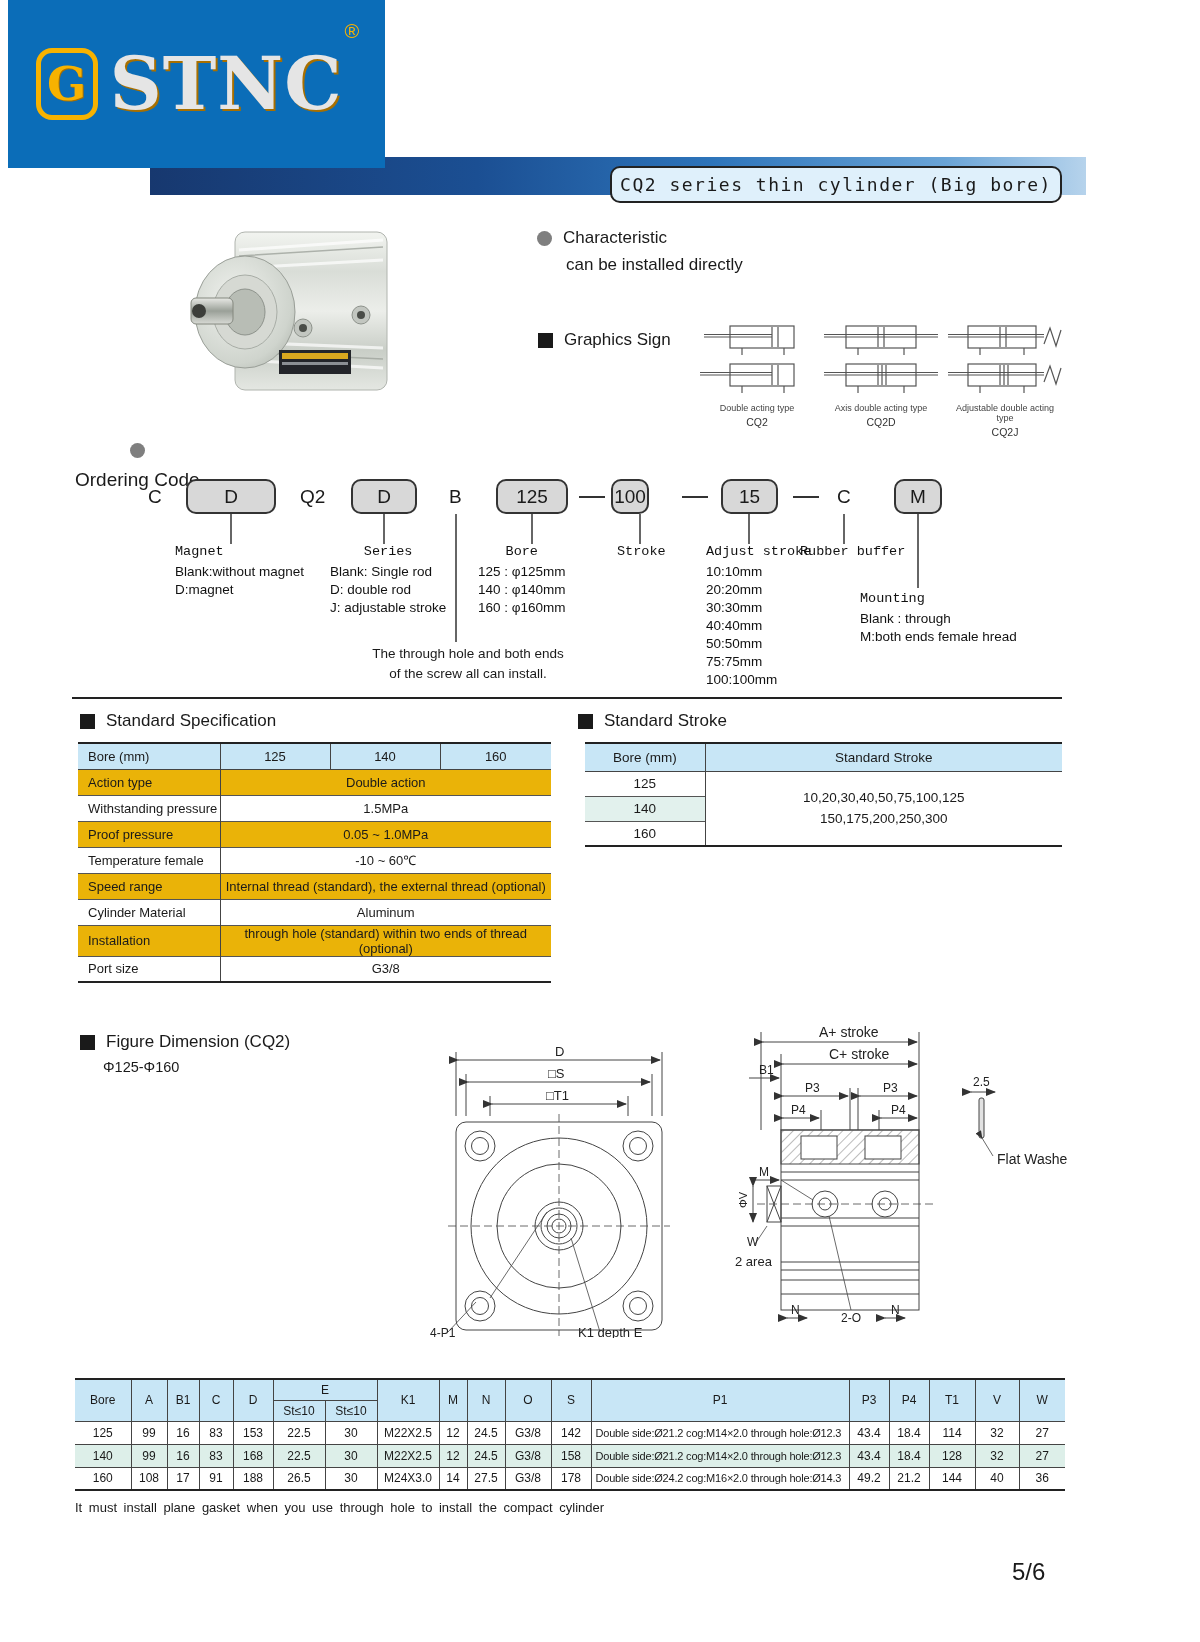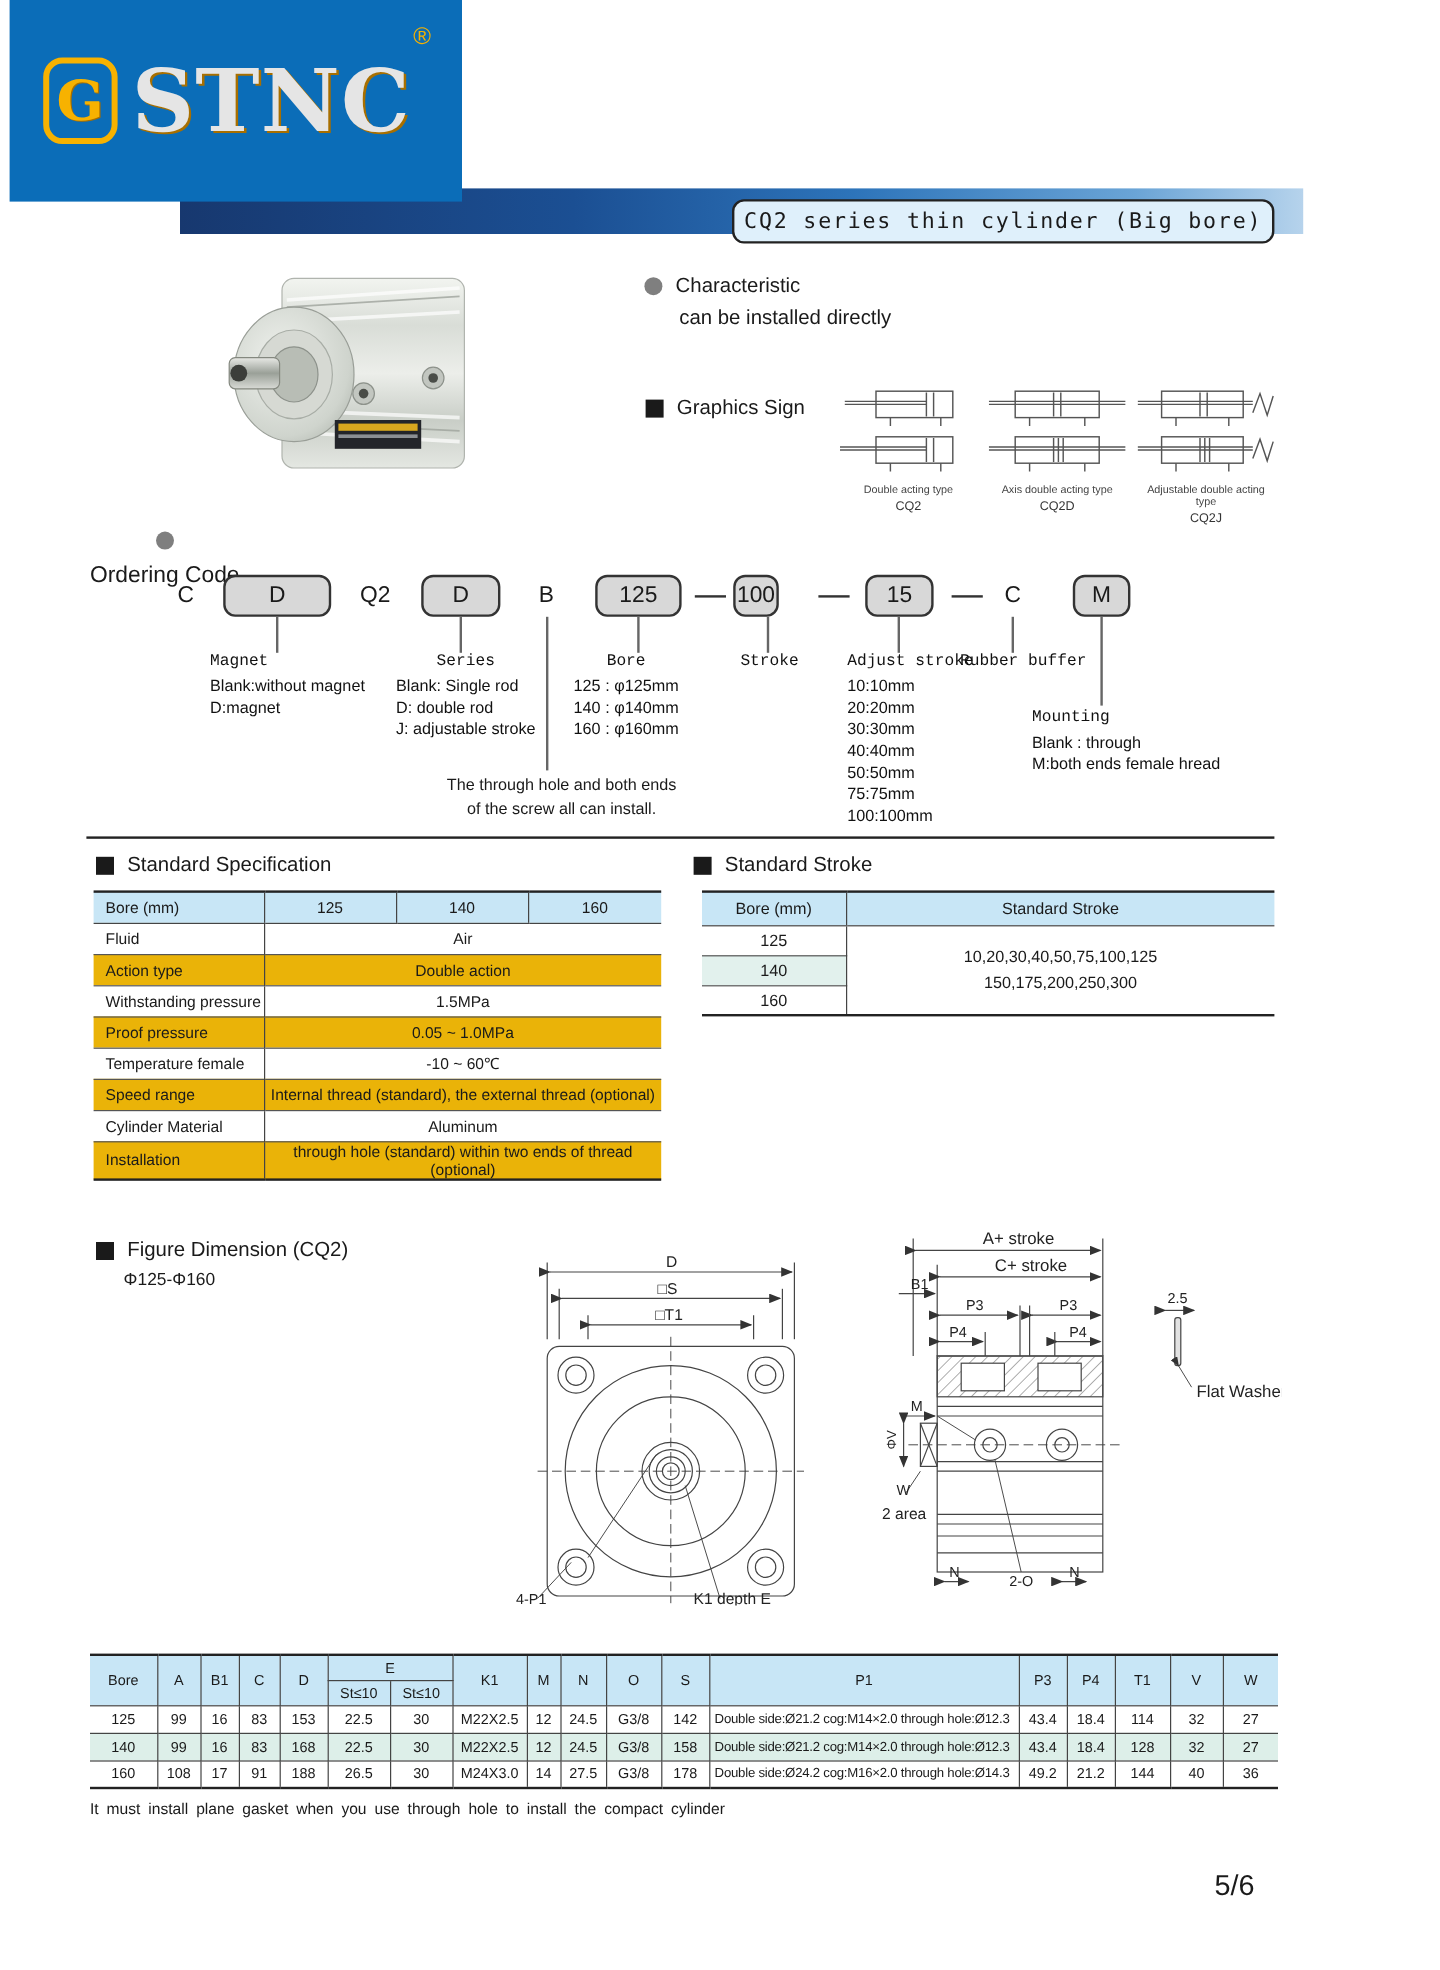--- a/index.html
+++ b/index.html
@@ -320,24 +320,20 @@
       </colgroup>
     <thead>
       <tr>
         <th>Bore (mm)</th>
         <th>125</th>
         <th>140</th>
         <th>160</th>
       </tr>
     </thead>
     <tbody>
-      <tr>
-          <td class="lbl">Fluid</td>
-          <td class="val" colspan="3">Air</td>
-        </tr>
       <tr class="tint">
           <td class="lbl">Action type</td>
           <td class="val" colspan="3">Double action</td>
         </tr>
       <tr>
           <td class="lbl">Withstanding pressure</td>
           <td class="val" colspan="3">1.5MPa</td>
         </tr>
       <tr class="tint">
           <td class="lbl">Proof pressure</td>
@@ -351,20 +347,24 @@
           <td class="lbl">Speed range</td>
           <td class="val" colspan="3">Internal thread (standard), the external thread (optional)</td>
         </tr>
       <tr>
           <td class="lbl">Cylinder Material</td>
           <td class="val" colspan="3">Aluminum</td>
         </tr>
       <tr class="tint">
           <td class="lbl">Installation</td>
           <td class="val" colspan="3">through hole (standard) within two ends of thread (optional)</td>
+        </tr>
+      <tr>
+          <td class="lbl">Port size</td>
+          <td class="val" colspan="3">G3/8</td>
         </tr>
     </tbody>
   </table>
 
   <div class="sec-heading stroke-heading">
     <span class="bullet-sq"></span>
     <span>Standard Stroke</span>
   </div>
   <table class="stroke-table">
     <colgroup>

